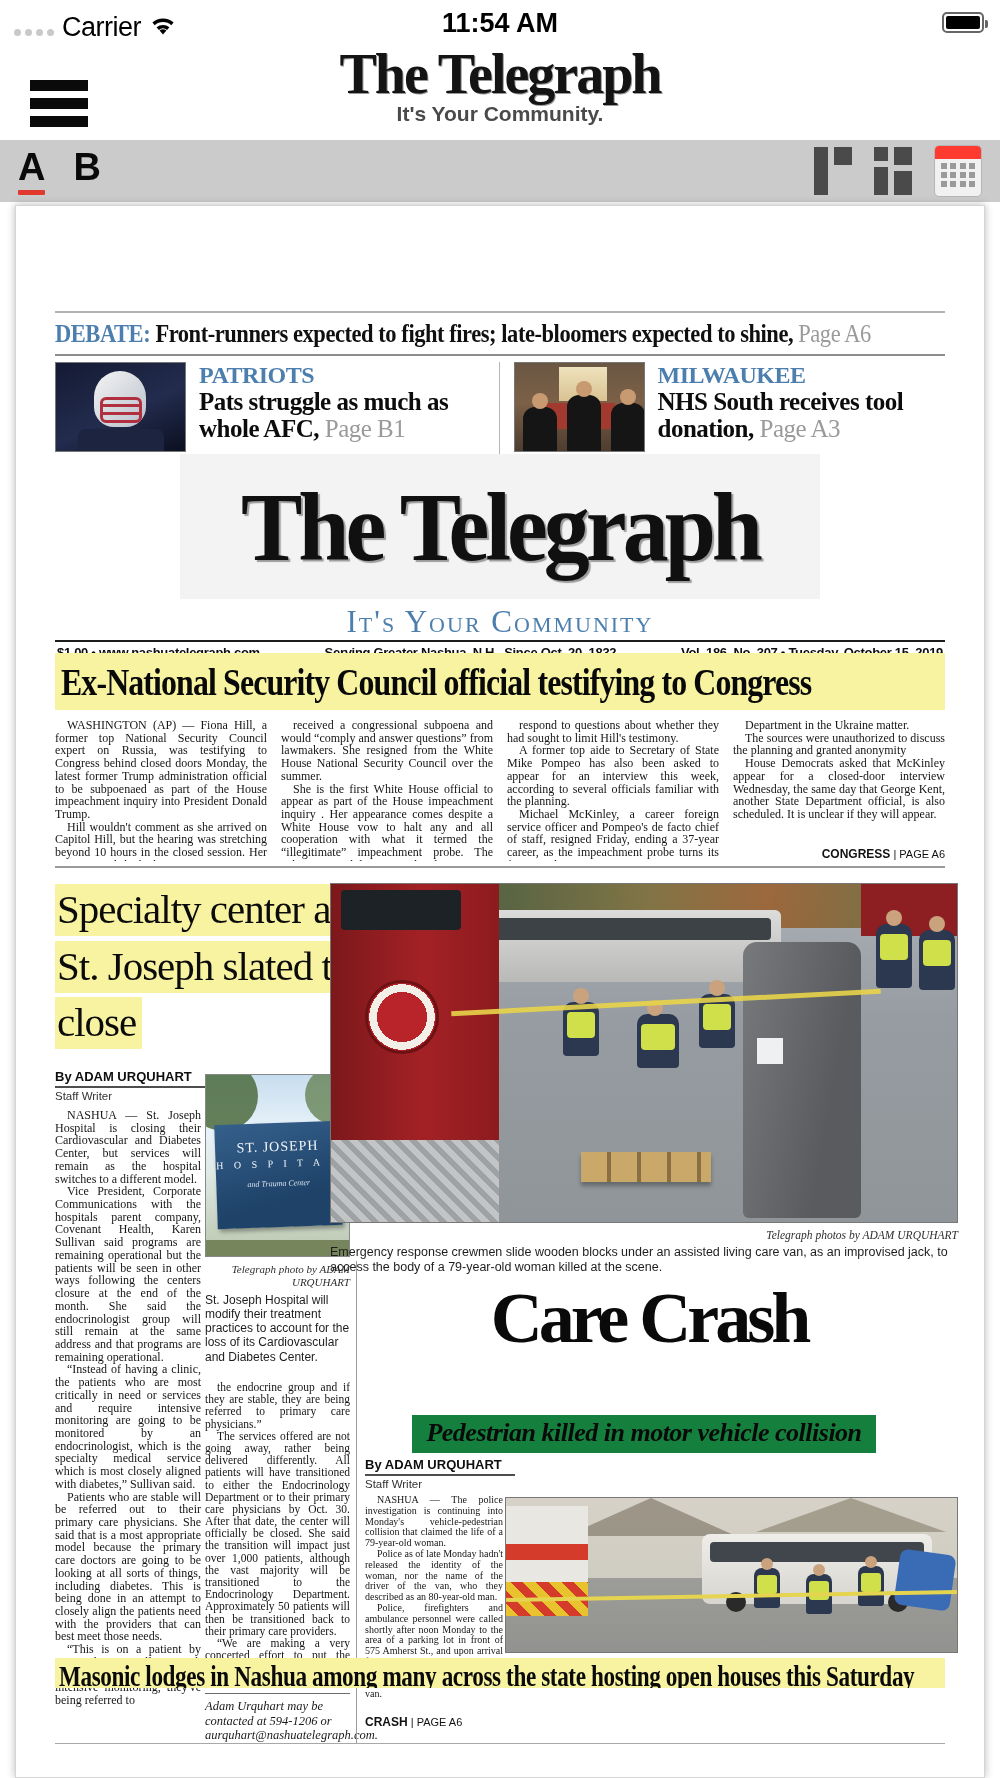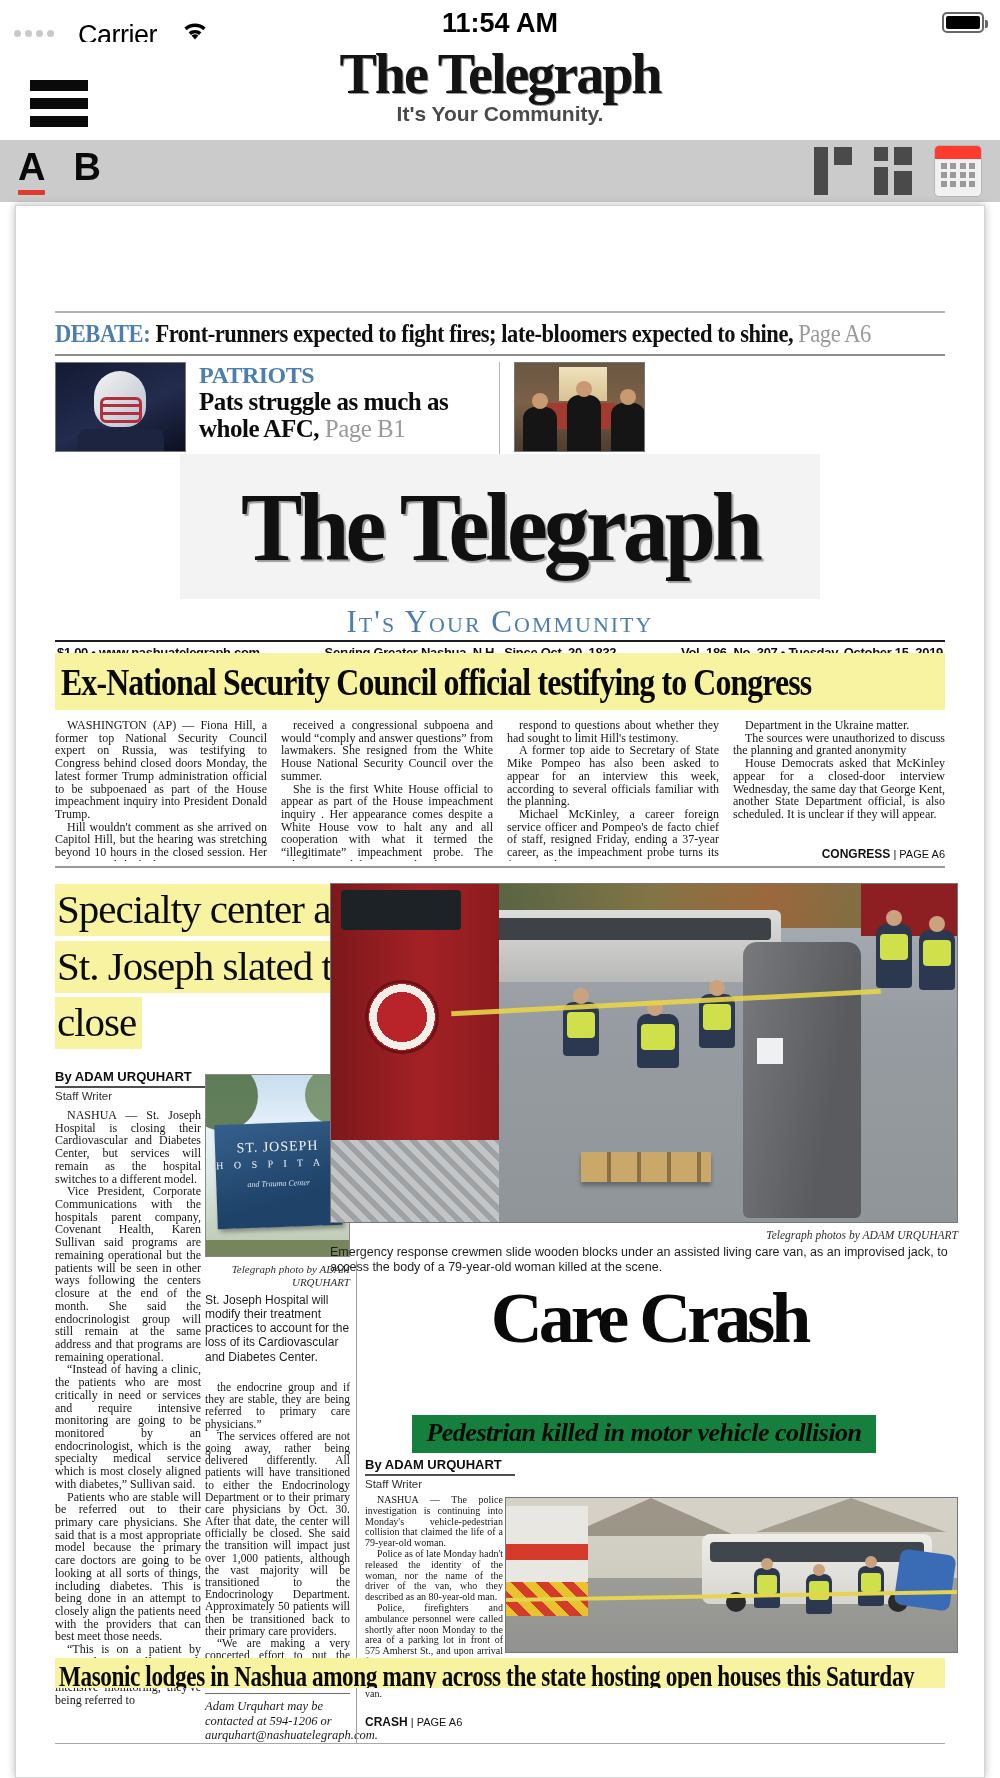--- a/index.html
+++ b/index.html
@@ -2,21 +2,21 @@
 <html><head>
 <meta charset="utf-8">
 <style>
   * { margin:0; padding:0; box-sizing:border-box; }
   html,body { background:#ffffff; }
   .screen { position:relative; width:1000px; height:1778px; background:#fff; overflow:hidden;
             font-family:"Liberation Sans", sans-serif; color:#111; }
 
   
   .status-bar { position:absolute; top:0; left:0; right:0; height:42px; }
-  .sb-left { position:absolute; left:14px; top:20px; display:flex; gap:24px; }
+  .sb-left { position:absolute; left:14px; top:12px; display:flex; align-items:center; gap:8px; }
   .sig-dots { display:flex; gap:4px; margin-top:10px; }
   .sig-dots i { width:7px; height:7px; border-radius:50%; background:#c9c9c9; }
   .sb-carrier { font-size:27px; font-weight:400; color:#000; letter-spacing:-0.5px; }
   .sb-time { position:absolute; left:0; right:0; top:8px; text-align:center; font-size:27px; font-weight:600; color:#000; }
   .sb-batt { position:absolute; right:16px; top:12px; width:42px; height:21px; border:2px solid #666; border-radius:5px; padding:2px; }
   .sb-batt i { display:block; width:100%; height:100%; background:#000; border-radius:2px; }
   .sb-batt::after { content:""; position:absolute; right:-6px; top:6px; width:3px; height:8px; background:#666; border-radius:0 2px 2px 0; }
 
   
   .app-header { position:absolute; top:42px; left:0; right:0; height:98px; background:#fff; }
@@ -296,20 +296,24 @@
         </div>
       </div>
       <div class="teaser second">
         <div class="t-img ph-mil">
           <div class="win"></div>
             <div class="box"></div>
           <div class="fig" style="left:8px;"></div>
             <div class="fig" style="left:52px;height:56px;"></div>
             <div class="fig" style="left:96px;height:48px;"></div>
         </div>
+        <div class="t-text">
+          <div class="t-title">MILWAUKEE</div>
+          <div class="t-head"><span>NHS South receives tool donation, </span><span class="t-page">Page A3</span></div>
+        </div>
       </div>
     </div>
 
     <div class="masthead">
       <div class="mast-box">
         <div class="mast-logo">The Telegraph</div>
       </div>
     </div>
     <div class="motto-row">
       <div class="ln"></div>

